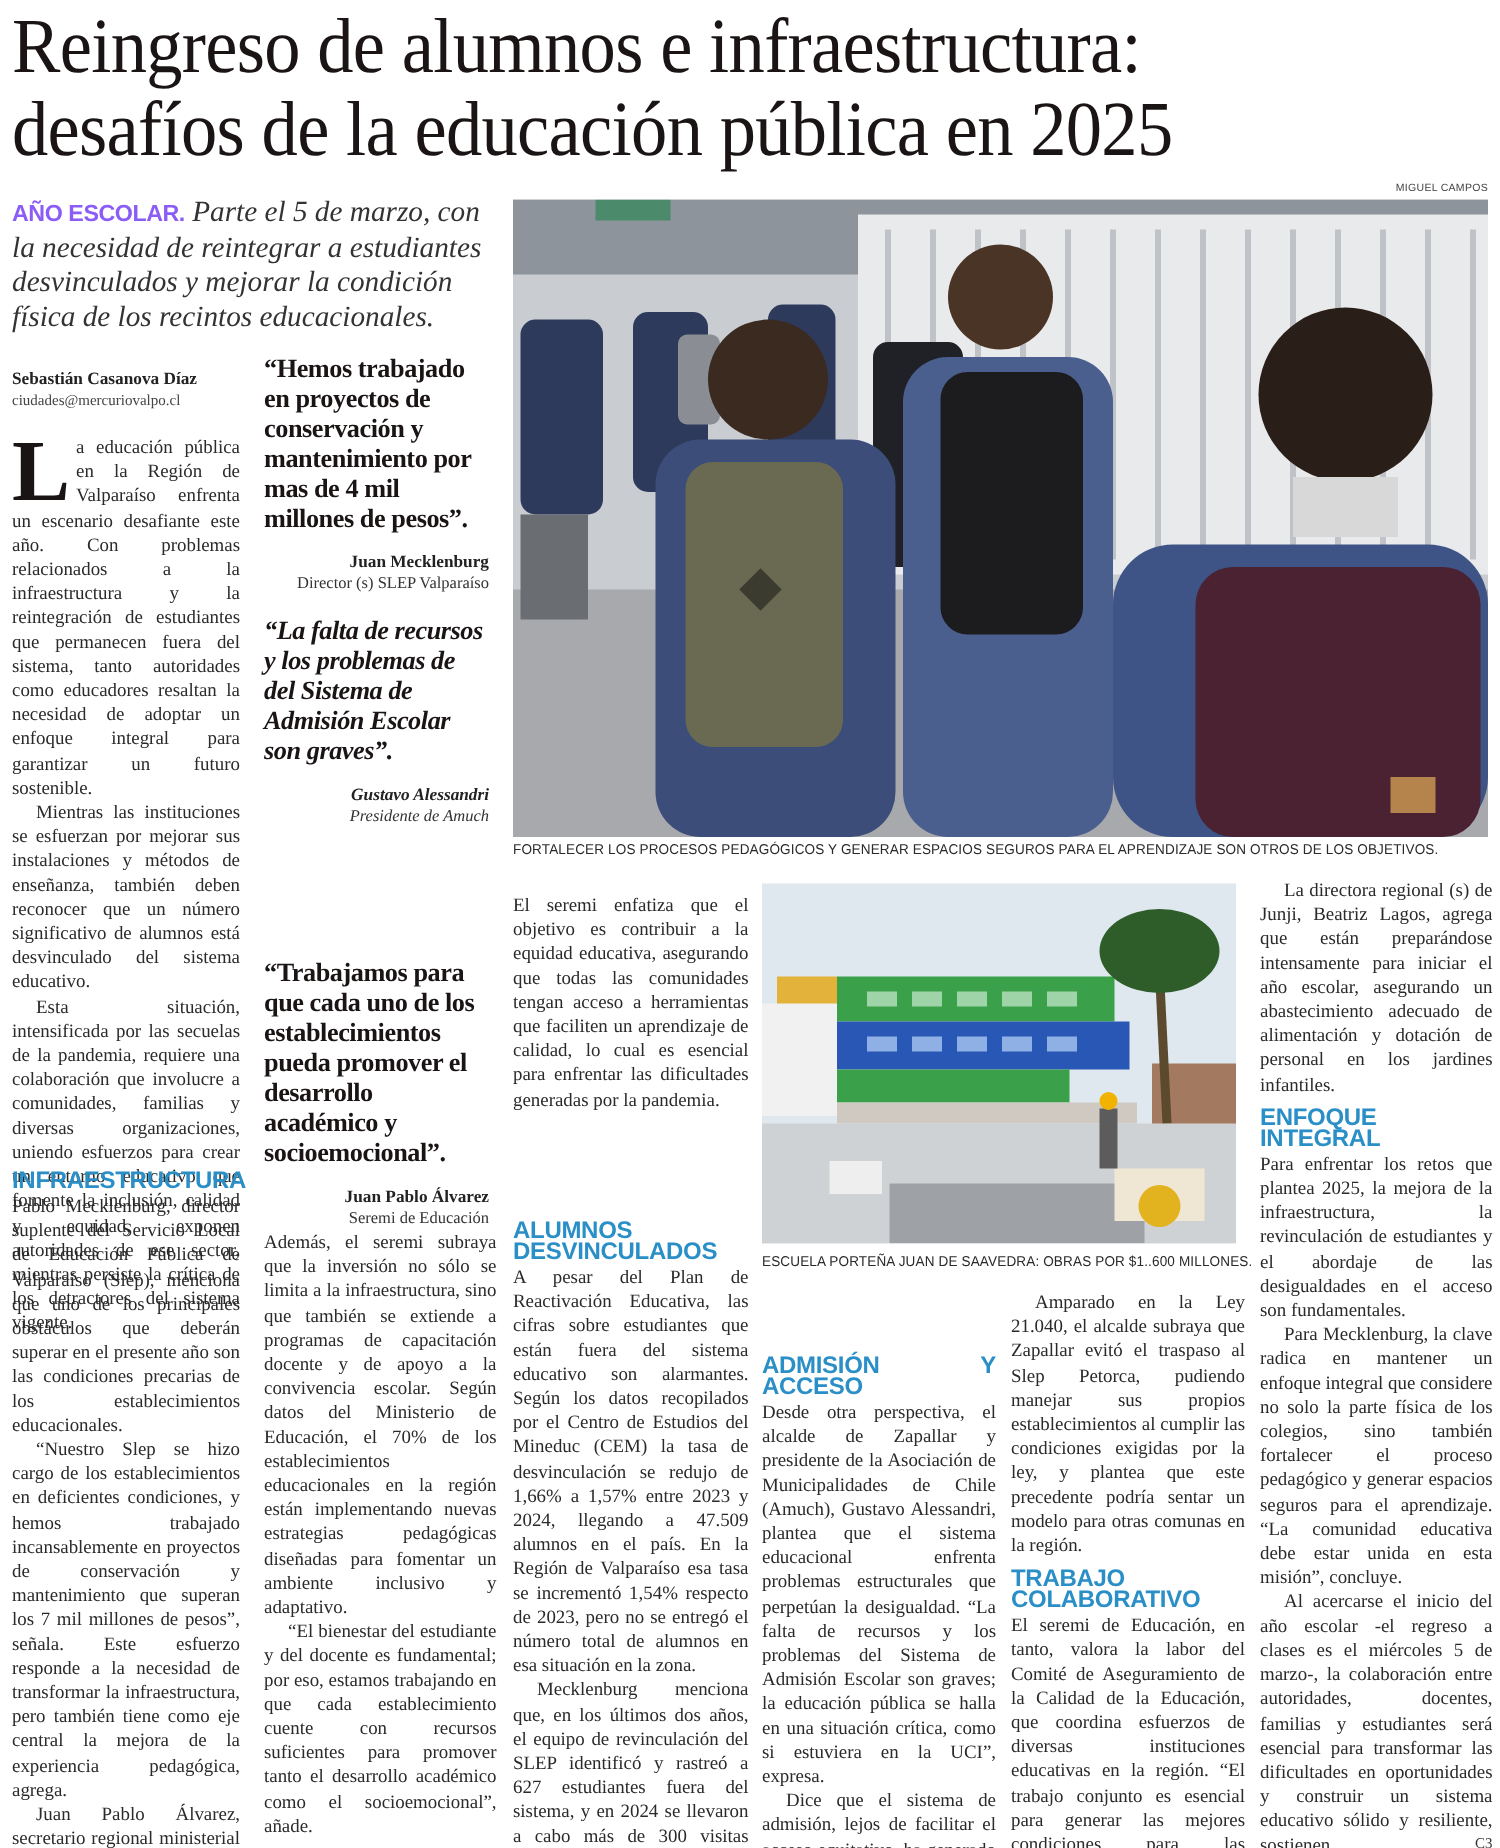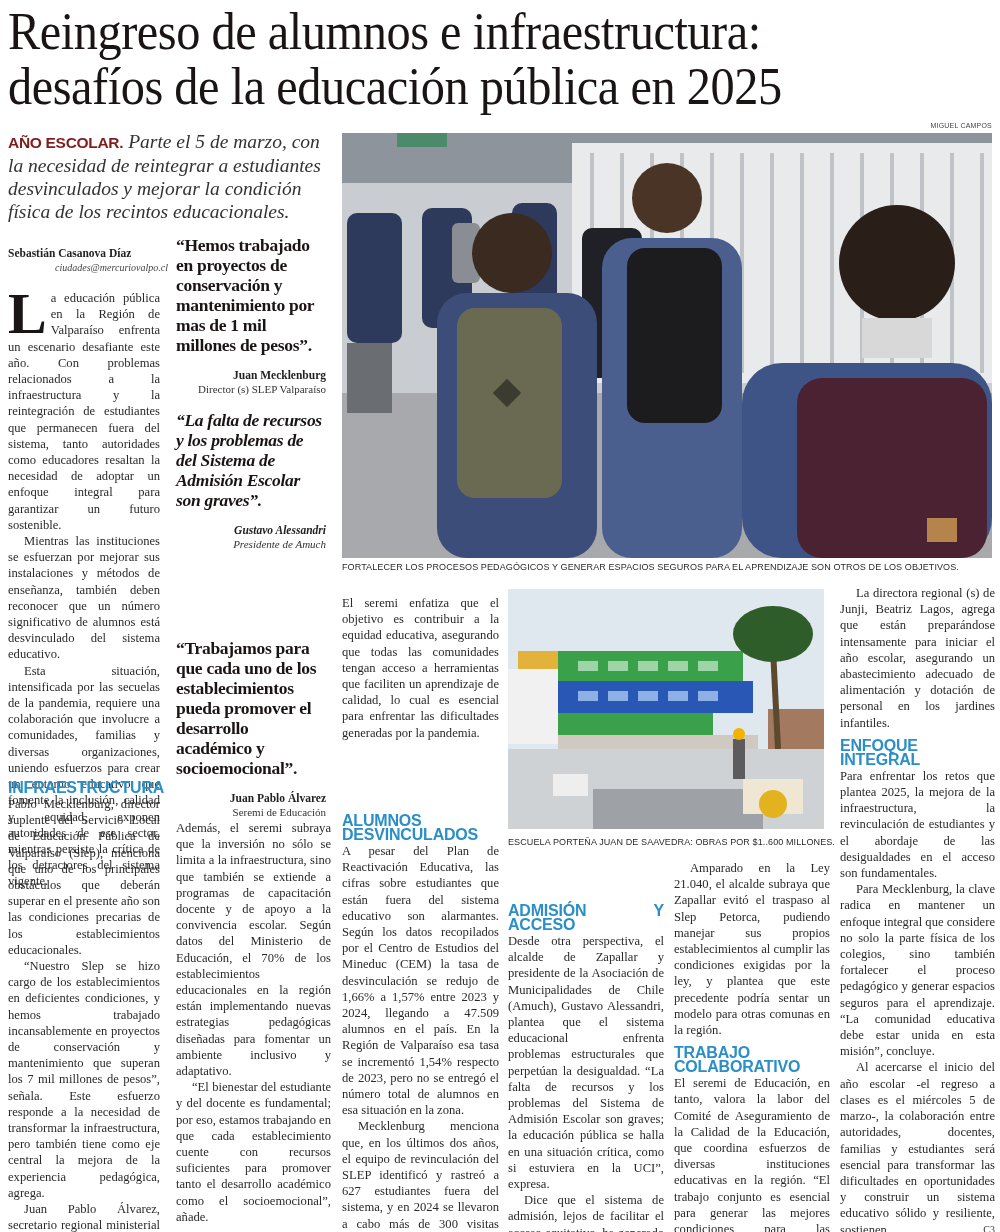--- a/index.html
+++ b/index.html
@@ -5,25 +5,25 @@
   html, body { margin:0; padding:0; background:#fff; }
   body { width:1000px; height:1232px; position:relative; overflow:hidden; color:#222; }
 
   #headline { position:absolute; left:8px; top:4px; width:990px; margin:0;
     font-family:"Liberation Serif", serif; font-size:52px; line-height:55px; font-weight:normal;
     color:#1a1414; letter-spacing:-0.5px; transform:scaleX(0.93); transform-origin:left top; white-space:nowrap; }
   #headline span { display:block; }
 
   #deck { position:absolute; left:8px; top:130px; width:330px; font-family:"Liberation Serif", serif;
     font-style:italic; font-size:19.5px; line-height:23px; color:#333; }
-  #deck .kicker { font-family:"Liberation Sans", sans-serif; font-style:normal; font-weight:bold; color:#7f1d1d; font-size:15.5px; letter-spacing:-0.3px; }
+  #deck .kicker { font-family:"Liberation Sans", sans-serif; font-style:normal; font-weight:bold; color:#8b5cf6; font-size:15.5px; letter-spacing:-0.3px; }
 
   #byline { position:absolute; left:8px; top:247px; width:160px; }
   #byline .name { font-family:"Liberation Serif", serif; font-weight:bold; font-size:11.5px; color:#222; }
-  #byline .email { font-family:"Liberation Serif", serif; font-style:italic; font-size:10px; color:#444; margin-top:3px;text-align:right; }
+  #byline .email { font-family:"Liberation Serif", serif; font-size:10px; color:#444; margin-top:3px; }
 
   .col { position:absolute; font-family:"Liberation Serif", serif; font-size:12.6px; line-height:16.2px; color:#2a2a2a; text-align:justify; hyphens:manual; }
   .col p { margin:0; text-indent:16px; }
   .col p.noind { text-indent:0; }
   .col h3 { margin:8px 0 1px 0; font-family:"Liberation Sans", sans-serif; font-weight:bold; font-size:16px; line-height:14px; color:#2a8fc7; letter-spacing:-0.2px; text-indent:0; }
   .dropcap { float:left; font-family:"Liberation Serif", serif; font-size:58px; line-height:46px; margin:1px 4px 0 0; color:#1a1414; font-weight:bold; }
 
   #col1 { left:8px; top:290px; width:152px; }
   #col1b { left:8px; top:773px; width:152px; }
 
@@ -74,21 +74,21 @@
   <p>Esta situación, intensificada por las secuelas de la pandemia, requiere una colaboración que involucre a comunidades, familias y diversas organizaciones, uniendo esfuerzos para crear un entorno educativo que fomente la inclusión, calidad y equidad, exponen autoridades de ese sector, mientras persiste la crítica de los detractores del sistema vigente.</p>
 </div>
 <div id="col1b" class="col">
   <h3>INFRAESTRUCTURA</h3>
   <p class="noind">Pablo Mecklenburg, director suplente del Servicio Local de Educación Pública de Valparaíso (Slep), menciona que uno de los principales obstáculos que deberán superar en el presente año son las condiciones precarias de los establecimientos educacionales.</p>
   <p>“Nuestro Slep se hizo cargo de los establecimientos en deficientes condiciones, y hemos trabajado incansablemente en proyectos de conservación y mantenimiento que superan los 7 mil millones de pesos”, señala. Este esfuerzo responde a la necesidad de transformar la infraestructura, pero también tiene como eje central la mejora de la experiencia pedagógica, agrega.</p>
   <p>Juan Pablo Álvarez, secretario regional ministerial de Educación de Valparaíso, añade que fortalecer la educación pública implica no solo administrar recursos de manera eficiente, sino contar también con espacios de aprendizaje seguros. “Desde 2022, hemos desarrollado proyectos de conservación que superan los 30 mil millones de pesos, y en 2025 continuaremos con esas iniciativas”, expone.</p>
 </div>
 
 <div id="quote1" class="quote">
-  <div class="qtext">“Hemos trabajado en proyectos de conservación y mantenimiento por mas de 1 mil millones de pesos”.</div>
+  <div class="qtext">“Hemos trabajado en proyectos de conservación y mantenimiento por mas de 4 mil millones de pesos”.</div>
   <div class="qname">Juan Mecklenburg</div>
   <div class="qrole">Director (s) SLEP Valparaíso</div>
 </div>
 <div id="quote2" class="quote">
   <div class="qtext">“La falta de recursos y los problemas de del Sistema de Admisión Escolar son graves”.</div>
   <div class="qname">Gustavo Alessandri</div>
   <div class="qrole">Presidente de Amuch</div>
 </div>
 <div id="quote3" class="quote">
   <div class="qtext">“Trabajamos para que cada uno de los establecimientos pueda promover el desarrollo académico y socioemocional”.</div>

